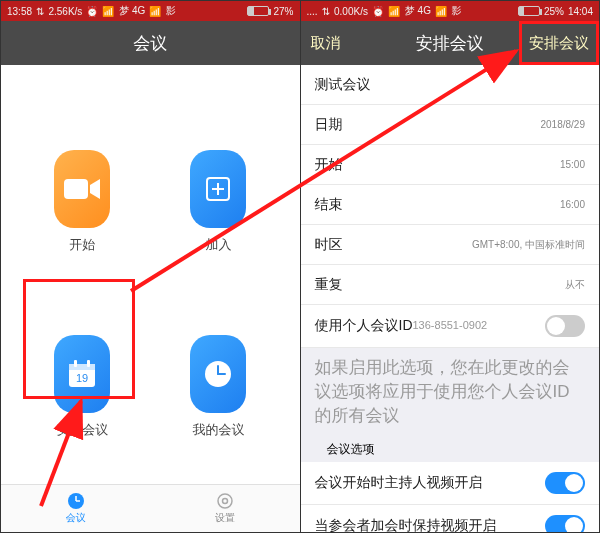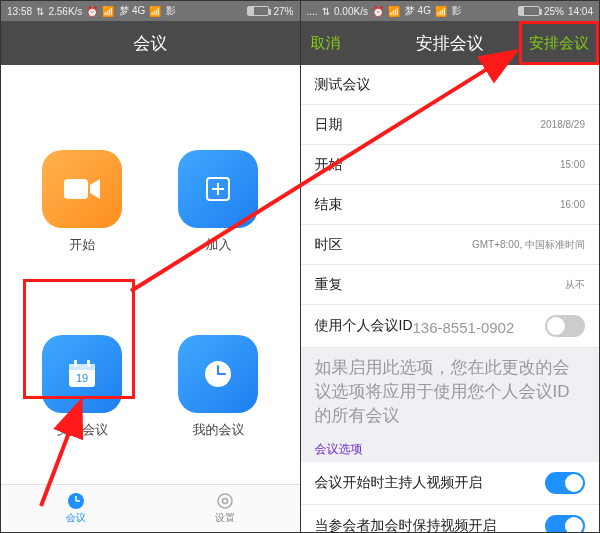--- a/index.html
+++ b/index.html
@@ -24,21 +24,21 @@
     display: flex;
     flex-direction: column;
     position: relative;
     background: #fff;
   }
   .screen-left { border-right: 1px solid #333; }
 
   
   .statusbar {
     height: 20px;
-    background: #737373;
+    background: #b91c1c;
     color: #eee;
     font-size: 10px;
     display: flex;
     align-items: center;
     padding: 0 6px;
     justify-content: space-between;
     white-space: nowrap;
   }
   .statusbar .sb-left, .statusbar .sb-right { display: flex; align-items: center; gap: 4px; }
   .battery {
@@ -55,39 +55,39 @@
     background: #4a4a4a;
     color: #fff;
     display: flex;
     align-items: center;
     justify-content: center;
     position: relative;
     font-size: 17px;
   }
   .header .left-btn, .header .right-btn {
     position: absolute; top: 0; height: 44px; display: flex; align-items: center;
-    font-size: 15px; color: #84cc16; padding: 0 10px;
+    font-size: 15px; color: #fef9c3; padding: 0 10px;
   }
   .header .left-btn { left: 0; }
   .header .right-btn { right: 0; }
 
   
   .grid {
     flex: 1;
     display: grid;
     grid-template-columns: 1fr 1fr;
     grid-template-rows: 1fr 1fr;
     padding: 60px 18px 20px 18px;
     gap: 30px 10px;
     align-items: center;
     justify-items: center;
   }
   .tile { display:flex; flex-direction:column; align-items:center; gap:8px; }
   .tile-icon {
-    width: 80px; height: 78px; border-radius: 20px;
+    width: 56px; height: 78px; border-radius: 20px;
     display:flex; align-items:center; justify-content:center;
     color:#fff;
   }
   .tile-label { font-size: 13px; color: #444; }
   .bg-orange { background: linear-gradient(135deg,#ffb24d,#ff8f1f); }
   .bg-blue   { background: linear-gradient(135deg,#3fa8ff,#1e7ff0); }
 
   
   .tabbar {
     height: 48px;
@@ -103,22 +103,22 @@
   
   .scroll { flex:1; overflow:hidden; background:#efeff4; font-size:14px; color:#222; }
   .row {
     background:#fff; padding: 10px 14px;
     border-bottom:1px solid #e8e8e8;
     display:flex; justify-content:space-between; align-items:center;
     min-height: 40px;
   }
   .row .value { color:#888; font-size:10px; text-align:right; }
   .section-note { padding:8px 14px; font-size:17px; color:#9a9a9a; line-height:1.4; }
-  .section-title { padding:6px 14px 4px; font-size:12px; color:#6d28d9; }
-  .row .sub { font-size:15px; color:#999; margin-top:2px; }
+  .section-title { padding:6px 26px 4px; font-size:12px; color:#000000; }
+  .row .sub { font-size:11px; color:#999; margin-top:2px; }
   .row .col { display:flex; flex-direction:row; }
 
   
   .toggle { width:40px; height:22px; border-radius:11px; position:relative; background:#ccc; }
   .toggle .knob { position:absolute; top:2px; width:18px; height:18px; border-radius:50%; background:#fff; left:2px; transition:none; }
   .toggle.on { background:#1e90ff; }
   .toggle.on .knob { left:20px; }
 
   
   .redbox { position:absolute; border:3px solid #ff1a1a; pointer-events:none; }

